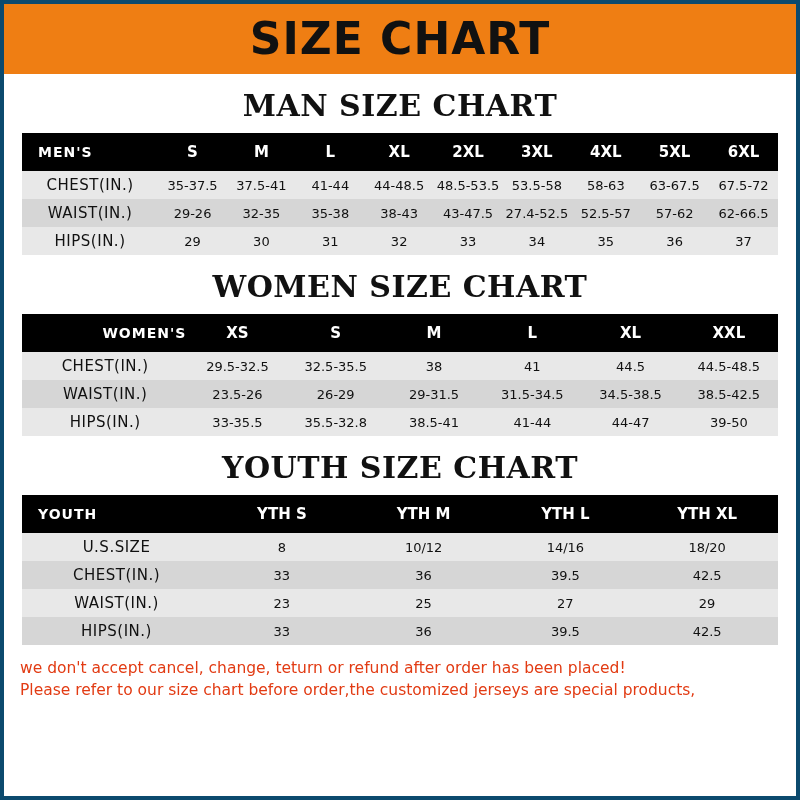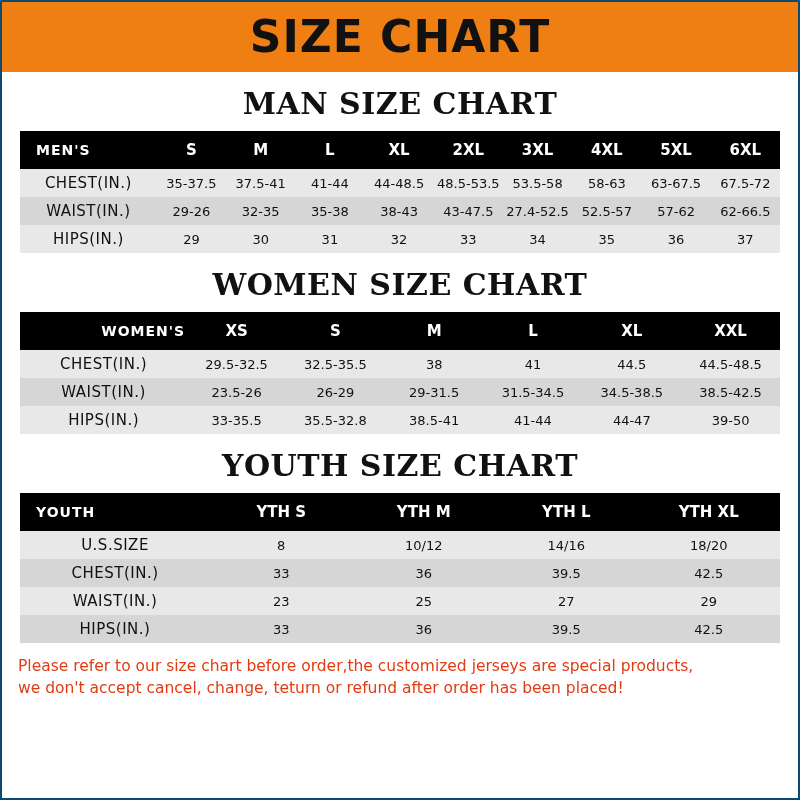--- a/index.html
+++ b/index.html
@@ -9,21 +9,21 @@
     height: 800px;
     background: #ffffff;
     font-family: "DejaVu Sans", sans-serif;
     overflow: hidden;
   }
   .page {
     width: 800px;
     height: 800px;
     position: relative;
     background: #fff;
-    border: 2px solid #0c4a6e;
+    border: 4px solid #0c4a6e;
   }
   .header-bar {
     background: #ef7e13;
     height: 70px;
     display: flex;
     align-items: center;
     justify-content: center;
   }
   .header-title {
     font-family: "DejaVu Sans", sans-serif;
@@ -241,17 +241,17 @@
             <td>33</td>
             <td>36</td>
             <td>39.5</td>
             <td>42.5</td>
           </tr>
         </tbody>
     </table>
   </div>
 
   <div class="footer-note">
+    <div>we don't accept cancel, change, teturn or refund after order has been placed!</div>
     <div>Please refer to our size chart before order,the customized jerseys are special products,</div>
-    <div>we don't accept cancel, change, teturn or refund after order has been placed!</div>
   </div>
 
 </div>
 
 </body></html>

